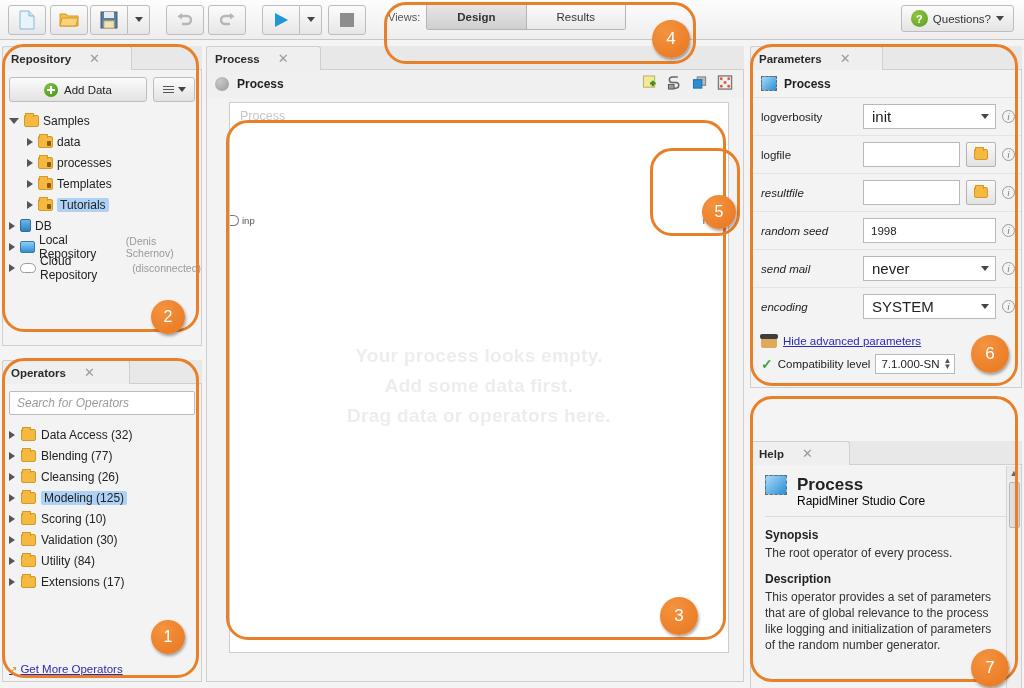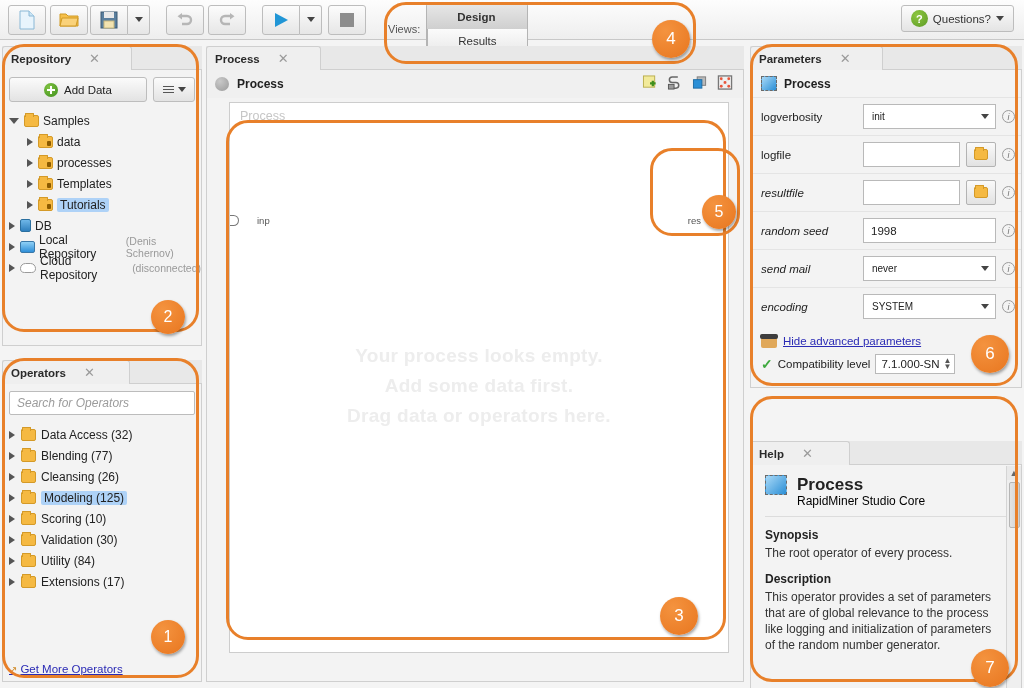--- a/index.html
+++ b/index.html
@@ -34,21 +34,21 @@
   .tb-pair { display: flex; }
   .tb-pair .tb-btn { margin: 0; border-radius: 0; border-left: none; }
   .tb-pair .tb-btn:first-child { border-radius: 3px 0 0 3px; border-left: 1px solid #bdbdbd; }
   .tb-pair .tb-btn:last-child { border-radius: 0 3px 3px 0; }
 
   .caret { width: 0; height: 0; border-left: 4px solid transparent; border-right: 4px solid transparent; border-top: 5px solid #444; }
 
   
   .views-wrap { position: absolute; left: 388px; top: 4px; display: flex; align-items: center; }
   .views-label { color: #555; font-size: 11px; margin-right: 6px; }
-  .seg { display: flex; border: 1px solid #b4b4b4; border-radius: 2px; overflow: hidden; flex-direction: column; }
+  .seg { display: flex; border: 1px solid #b4b4b4; border-radius: 2px; overflow: hidden; }
   .seg div {
     padding: 6px 30px; font-size: 11.5px; cursor: pointer;
     background: linear-gradient(#f2f2f2, #d9d9d9); color: #333;
   }
   .seg div.active { font-weight: bold; background: linear-gradient(#e6e6e6, #cfcfcf); }
   .seg div + div { border-left: 1px solid #b4b4b4; background: linear-gradient(#fbfbfb, #e9e9e9); }
 
   .questions {
     position: absolute; right: 10px; top: 5px;
     display: flex; align-items: center; gap: 5px;
@@ -119,39 +119,39 @@
   #proc { left: 206px; top: 46px; width: 538px; height: 636px; }
   .proc-head { height: 28px; display:flex; align-items:center; padding: 0 8px; gap:8px;
     background:#f0f0f0; position: relative; }
   .proc-dot { width: 14px; height: 14px; border-radius: 50%; background: radial-gradient(circle at 35% 30%,#c9c9c9,#9a9a9a); }
   .proc-head-title { font-weight: bold; font-size: 12px; }
   .proc-icons { position:absolute; right: 10px; top: 5px; display:flex; gap: 9px; align-items:center; }
   .ci { width: 16px; height: 15px; cursor: pointer; }
   .canvas { position:absolute; left: 22px; right: 14px; top: 32px; bottom: 28px;
     background: #fff; border: 1px solid #cdcdcd; }
   .canvas-label { position:absolute; left: 10px; top: 6px; color:#c6c6c6; font-size: 12.5px; }
-  .port { position: absolute; display:flex; align-items:center; gap:18px; font-size: 9.5px; color:#555; }
+  .port { position: absolute; display:flex; align-items:center; gap:3px; font-size: 9.5px; color:#555; }
   .port-in { left: 0px; top: 112px; }
   .port-out { right: 0px; top: 112px; }
   .port-nub { width: 9px; height: 11px; border: 1.5px solid #777; border-radius: 0 6px 6px 0; border-left:none; background: #fff; }
   .port-nub.out { border-radius: 6px 0 0 6px; border: 1.5px solid #777; border-right: none; }
   .empty-msg { position:absolute; left:0; right:0; top: 238px; text-align:center; color:#ededed;
     font-size: 19px; line-height: 30px; font-weight: bold; letter-spacing: .3px; }
 
   
   #params { left: 750px; top: 46px; width: 272px; height: 342px; }
   .param-head { display:flex; align-items:center; gap:7px; padding: 6px 8px 6px 10px; }
   .proc-sq { width: 16px; height: 15px; background: linear-gradient(135deg,#a9d9f7,#2b8fd6);
     border: 1px dashed #6a6a6a; }
   .param-head b { font-size: 12px; }
   .prow { display:flex; align-items:center; height: 38px; padding: 0 6px 0 10px; gap: 6px; border-top:1px solid #e4e4e4; }
   .pname { width: 96px; font-size: 11.5px; color:#1d1d1d; }
   .pname.it { font-style: italic; }
   .pfield { flex:1; height: 25px; background:#fff; border:1px solid #b9b9b9; display:flex; align-items:center; padding: 0 7px; font-size: 11.5px; }
-  .pselect { flex:1; height: 25px; background:#fff; border:1px solid #b9b9b9; display:flex; align-items:center; justify-content: space-between; padding: 0 6px 0 8px; font-size: 10px; cursor:pointer; }
+  .pselect { flex:1; height: 25px; background:#fff; border:1px solid #b9b9b9; display:flex; align-items:center; justify-content: space-between; padding: 0 6px 0 8px; font-size: 15px; cursor:pointer; }
   .browse { width: 30px; height: 25px; background: linear-gradient(#fafafa,#e2e2e2); border:1px solid #b3b3b3; border-radius:2px;
     display:flex; align-items:center; justify-content:center; cursor:pointer; }
   .browse .folder { width: 14px; height: 11px; }
   .info-i { width: 13px; height: 13px; border-radius:50%; border:1px solid #9b9b9b; color:#777;
     display:flex; align-items:center; justify-content:center; font-size: 9px; font-style: italic; flex:none; cursor:pointer;}
   .adv-link { display:flex; align-items:center; gap:6px; padding: 9px 0 4px 10px; }
   .grad-ico { width: 16px; height: 14px; background: #e0a85a; border-radius: 2px; position: relative; }
   .grad-ico:before { content:""; position:absolute; left:-1px; top:0px; width:18px; height:5px; background:#3d3d3d; border-radius:2px; }
   .adv-link a { color:#2b2bb5; text-decoration: underline; font-size: 11.5px; cursor:pointer; }
   .compat { display:flex; align-items:center; gap:5px; padding: 2px 0 0 10px; }

